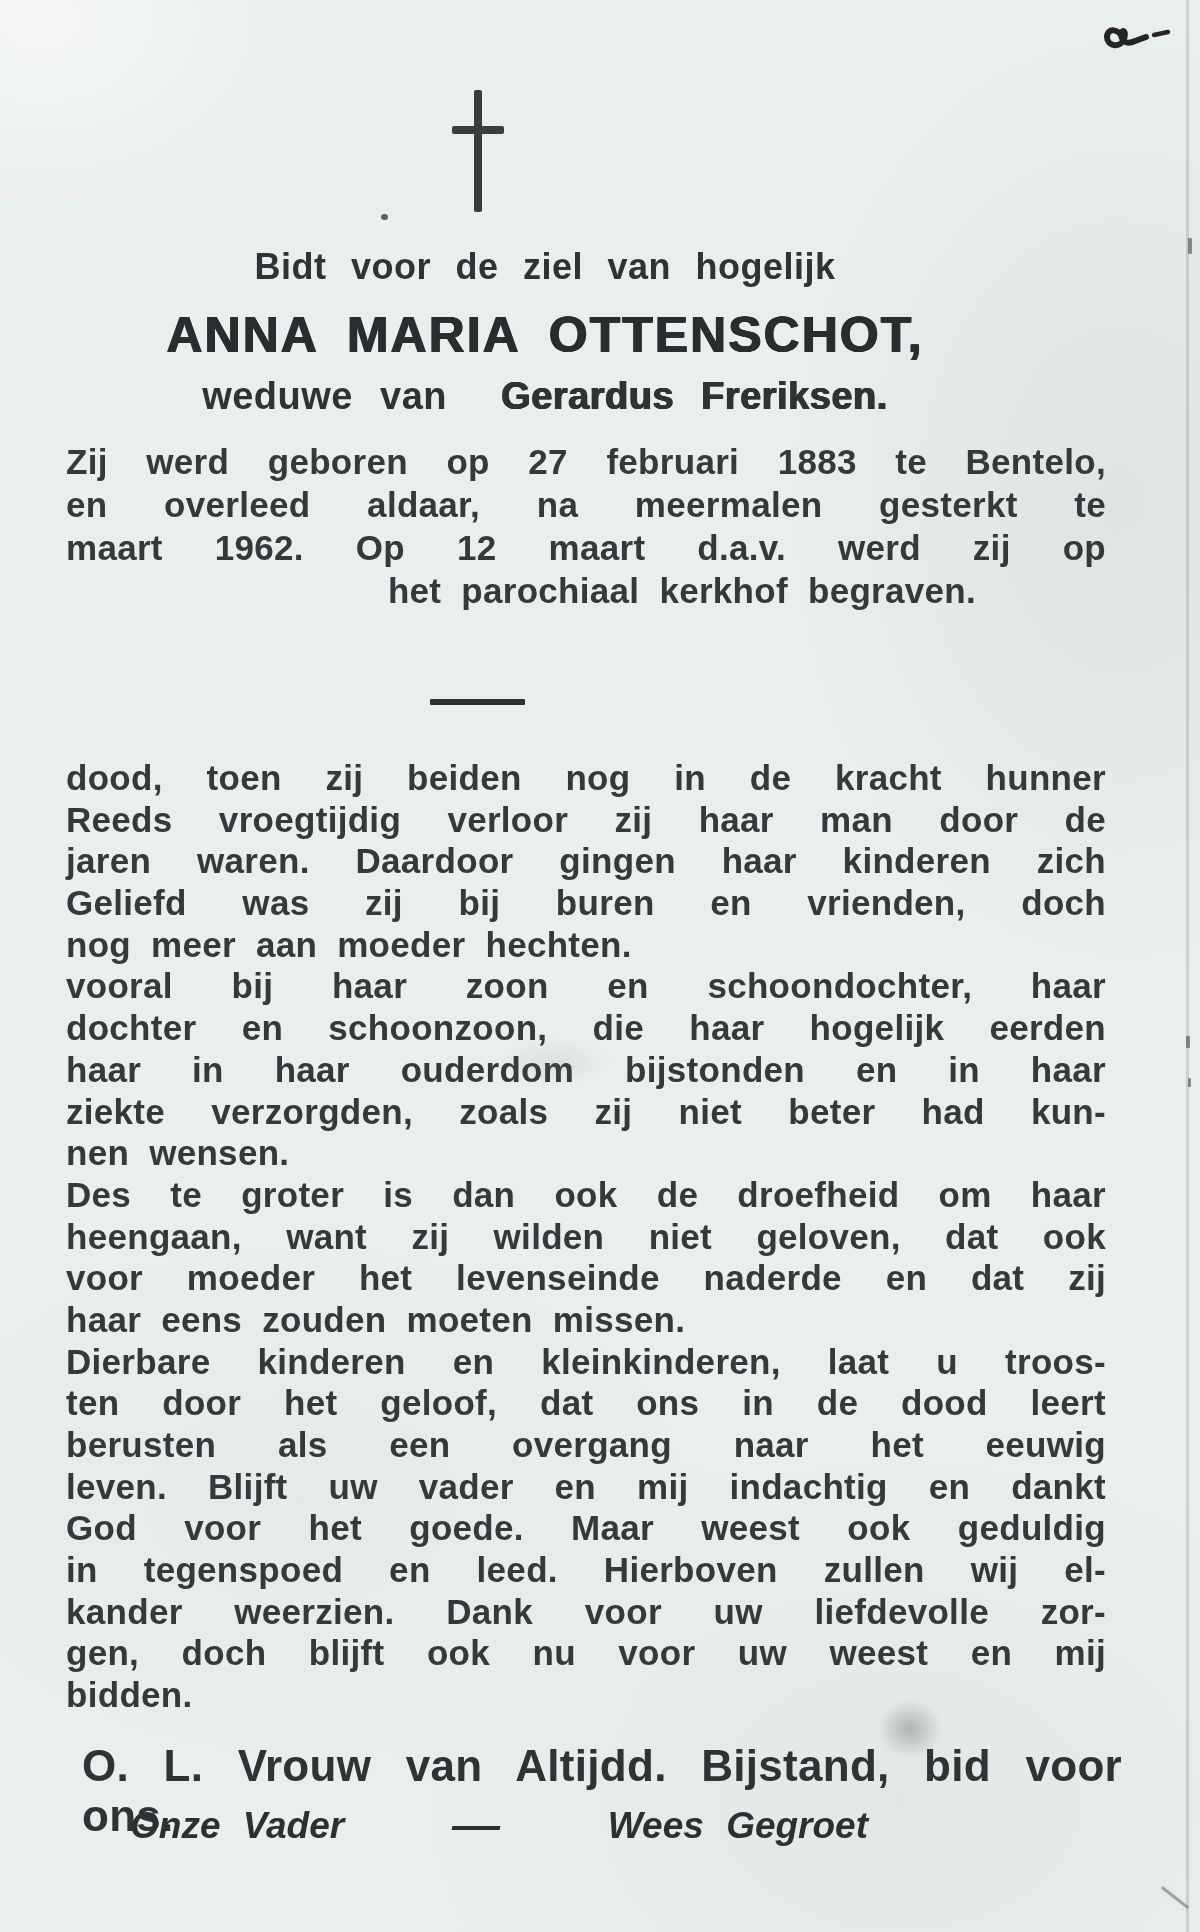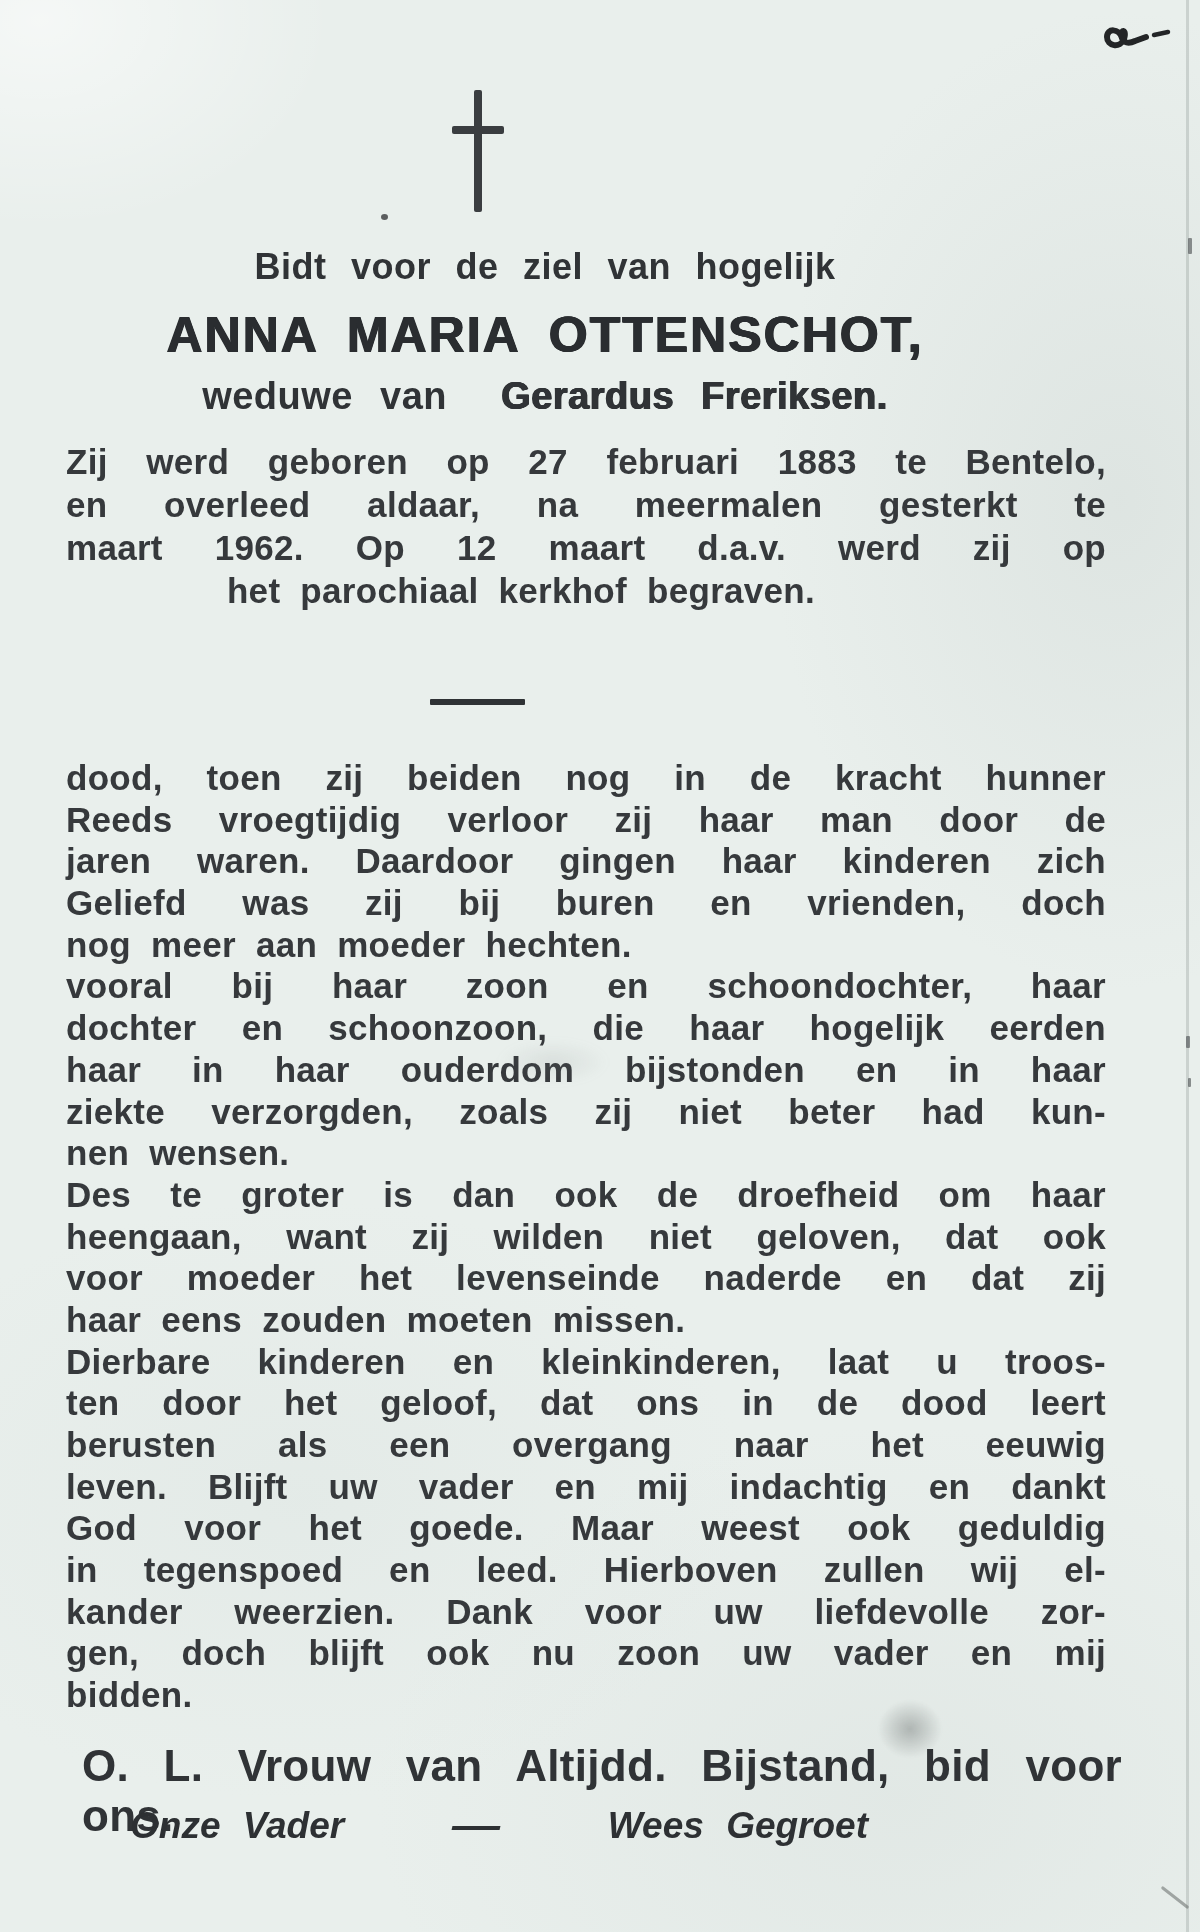--- a/index.html
+++ b/index.html
@@ -33,21 +33,21 @@
   .weduwe{top:375px;font-size:38px;word-spacing:16px;letter-spacing:.5px;color:#303336;}
   .xb{text-shadow:.7px 0 currentColor,-.7px 0 currentColor,0 .4px currentColor;}
   
   .col{position:absolute;left:66px;width:1040px;font-size:35px;letter-spacing:.3px;word-spacing:10px;}
   .line{line-height:43px;height:43px;white-space:nowrap;}
   .intro{top:440px;}
   .body{top:757px;}
   .body .line{line-height:41.7px;height:41.7px;}
   .line.j{text-align:justify;text-align-last:justify;white-space:normal;}
   .line.l{text-align:left;}
-  .line.c{text-align:center;padding-right:130px;white-space:normal;}
+  .line.c{text-align:right;padding-right:130px;white-space:normal;}
   .invocation{position:absolute;left:82px;top:1741px;width:1040px;font-size:44px;
     letter-spacing:.3px;word-spacing:8px;text-align:justify;text-align-last:justify;color:#303336;}
   
   .divider{position:absolute;left:430px;top:699px;width:95px;height:6px;background:#2f3235;border-radius:1px;}
   
   .prayers{position:absolute;left:130px;top:1803px;width:738px;display:flex;
     justify-content:space-between;align-items:center;font-size:37px;word-spacing:12px;color:#2d3033;font-style:italic;}
   .prayers .dash{font-size:40px;letter-spacing:0;transform:scaleX(1.2);}
   
   .smudge{position:absolute;border-radius:50%;pointer-events:none;}
@@ -107,21 +107,21 @@
       <div class="line j">heengaan, want zij wilden niet geloven, dat ook</div>
       <div class="line j">voor moeder het levenseinde naderde en dat zij</div>
       <div class="line l">haar eens zouden moeten missen.</div>
       <div class="line j">Dierbare kinderen en kleinkinderen, laat u troos-</div>
       <div class="line j">ten door het geloof, dat ons in de dood leert</div>
       <div class="line j">berusten als een overgang naar het eeuwig</div>
       <div class="line j">leven. Blijft uw vader en mij indachtig en dankt</div>
       <div class="line j">God voor het goede. Maar weest ook geduldig</div>
       <div class="line j">in tegenspoed en leed. Hierboven zullen wij el-</div>
       <div class="line j">kander weerzien. Dank voor uw liefdevolle zor-</div>
-      <div class="line j">gen, doch blijft ook nu zoon uw vader en mij</div>
+      <div class="line j">gen, doch blijft ook nu voor uw weest en mij</div>
       <div class="line l">bidden.</div>
     </div>
 
   <div class="invocation">O. L. Vrouw van Altijdd. Bijstand, bid voor ons.</div>
 
   <div class="prayers">
     <span>Onze Vader</span>
     <span class="dash">—</span>
     <span>Wees Gegroet</span>
   </div>

